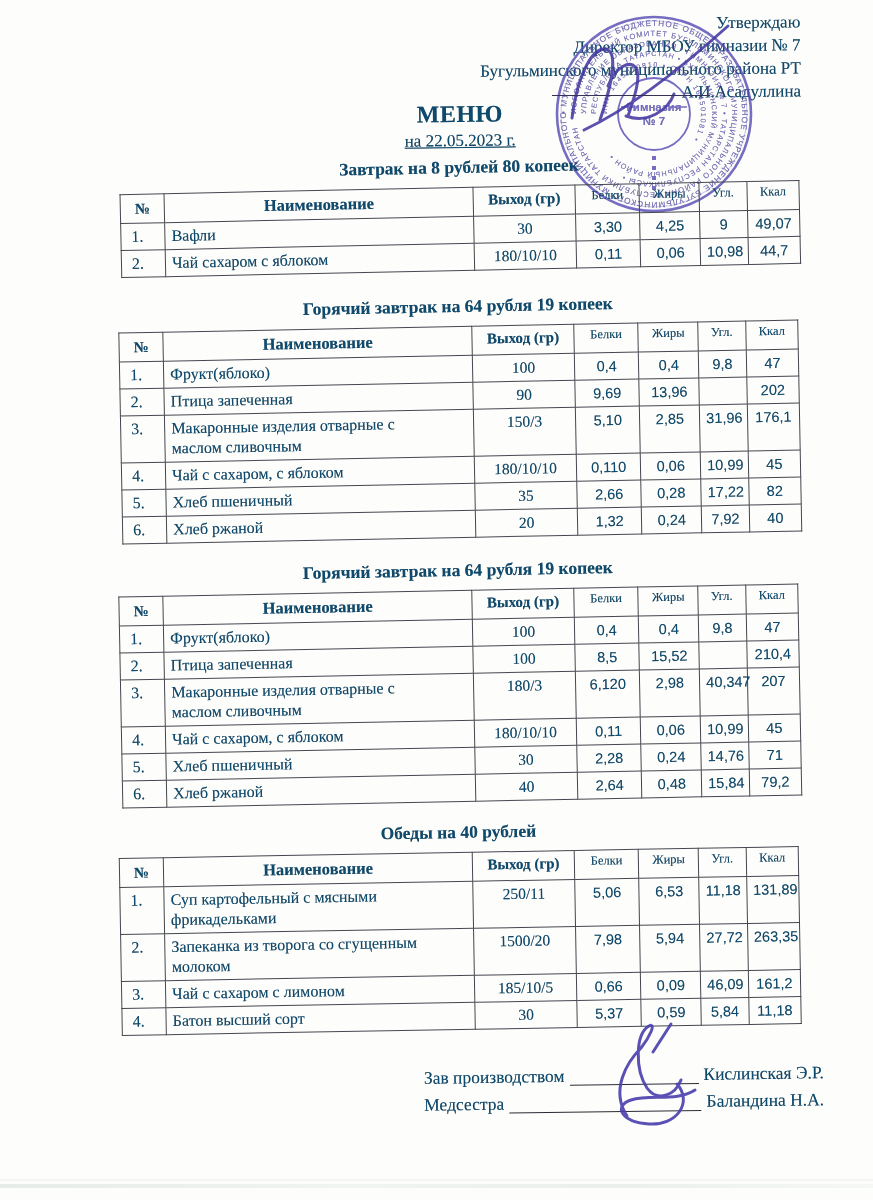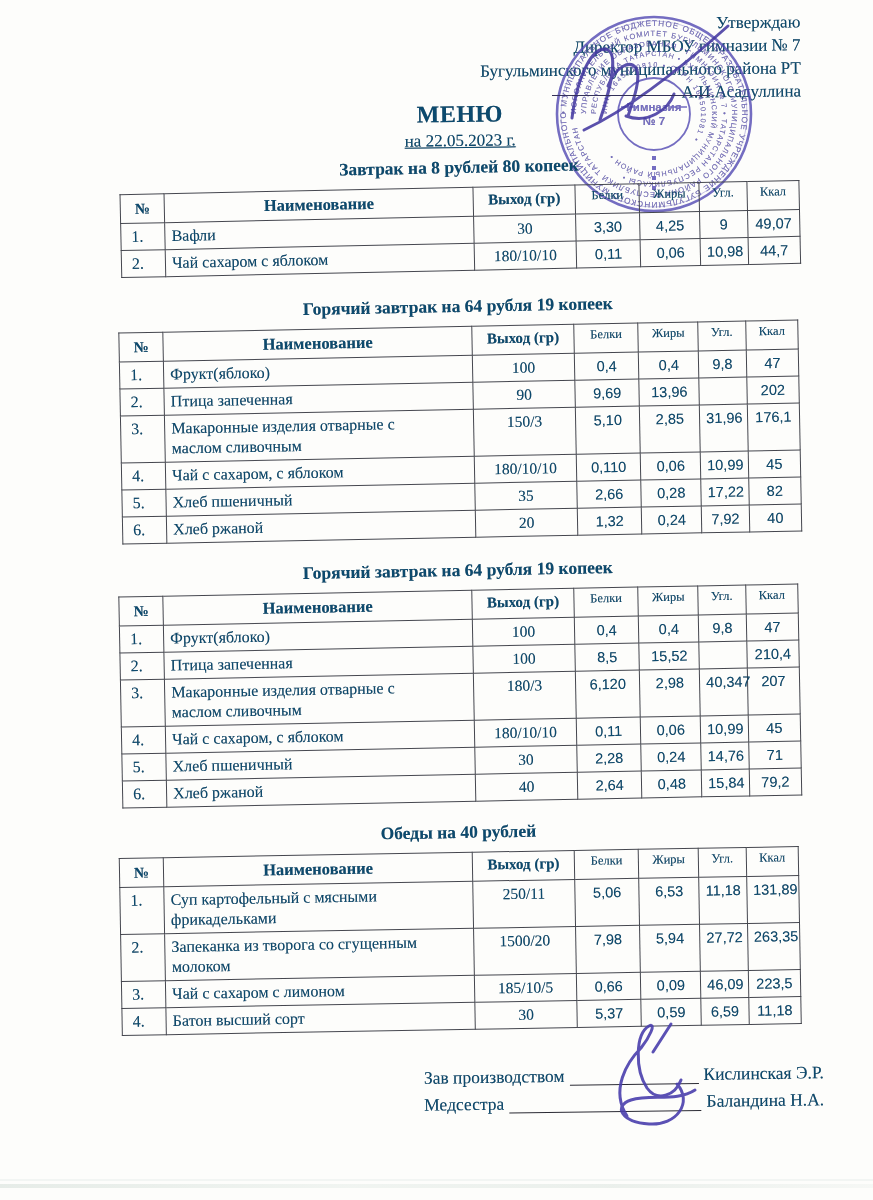--- a/index.html
+++ b/index.html
@@ -361,29 +361,29 @@
             <td class="c5">27,72</td>
             <td class="c6">263,35</td>
           </tr>
           <tr>
             <td class="c0">3.</td>
             <td class="c1">Чай с сахаром с лимоном</td>
             <td class="c2">185/10/5</td>
             <td class="c3">0,66</td>
             <td class="c4">0,09</td>
             <td class="c5">46,09</td>
-            <td class="c6">223,5</td>
+            <td class="c6">161,2</td>
           </tr>
           <tr>
             <td class="c0">4.</td>
             <td class="c1">Батон высший сорт</td>
             <td class="c2">30</td>
             <td class="c3">5,37</td>
             <td class="c4">0,59</td>
-            <td class="c5">6,59</td>
+            <td class="c5">5,84</td>
             <td class="c6">11,18</td>
           </tr>
         </tbody>
     </table>
   </section>
 
   <div class="footer">
     <div class="sig-row">
       <span class="role">Зав производством</span>
       <span class="sig-line"></span>

